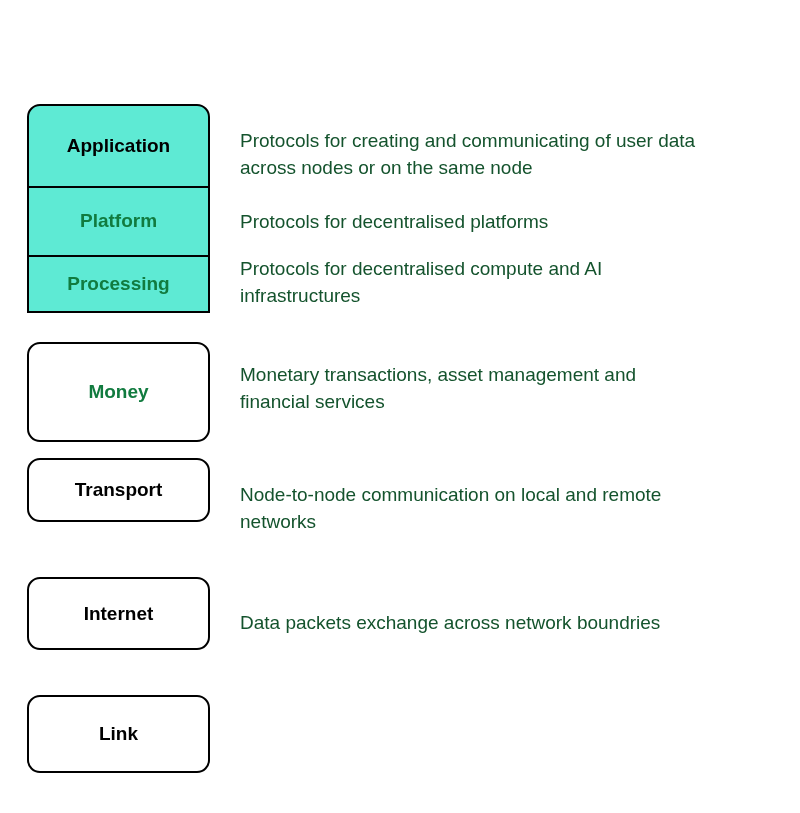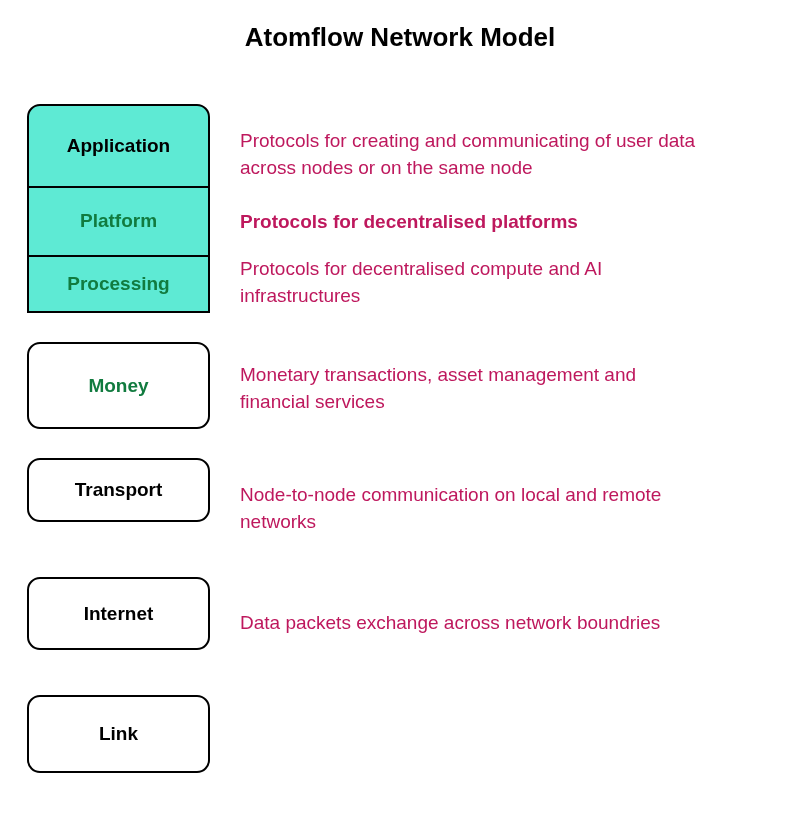--- a/index.html
+++ b/index.html
@@ -47,53 +47,52 @@
     left: 27px;
     width: 183px;
     box-sizing: border-box;
     border: 2px solid #000000;
     border-radius: 13px;
     background: #ffffff;
     display: flex;
     align-items: center;
     justify-content: center;
   }
-  .box-money     { top: 342px; height: 87px; }
+  .box-money     { top: 342px; height: 100px; }
   .box-transport { top: 458px; height: 64px; }
   .box-internet  { top: 577px; height: 73px; }
   .box-link      { top: 695px; height: 78px; }
   .label {
     font-size: 19px;
     font-weight: bold;
     color: #000000;
   }
   
   .desc {
     position: absolute;
     left: 240px;
     width: 552px;
     font-size: 19px;
     line-height: 27px;
-    color: #be185d;
+    color: #14532d;
     white-space: pre-line;
   }
   .desc-0 { top: 127px; }
-  .desc-1 { top: 208px; font-weight: bold; }
+  .desc-1 { top: 208px; }
   .desc-2 { top: 255px; }
   .desc-3 { top: 361px; }
   .desc-4 { top: 481px; }
   .desc-5 { top: 609px; }
   .desc-6 { top: 726px; }
 </style>
 </head>
 <body>
 
 <div class="canvas">
 
-  <h1 class="title">Atomflow Network Model</h1>
 
   <div class="stack">
     <div class="cell cell-0">
       <span class="label" style="color: rgb(0, 0, 0);">Application</span>
     </div>
     <div class="cell cell-1">
       <span class="label" style="color: rgb(17, 123, 63);">Platform</span>
     </div>
     <div class="cell cell-2">
       <span class="label" style="color: rgb(17, 123, 63);">Processing</span>

